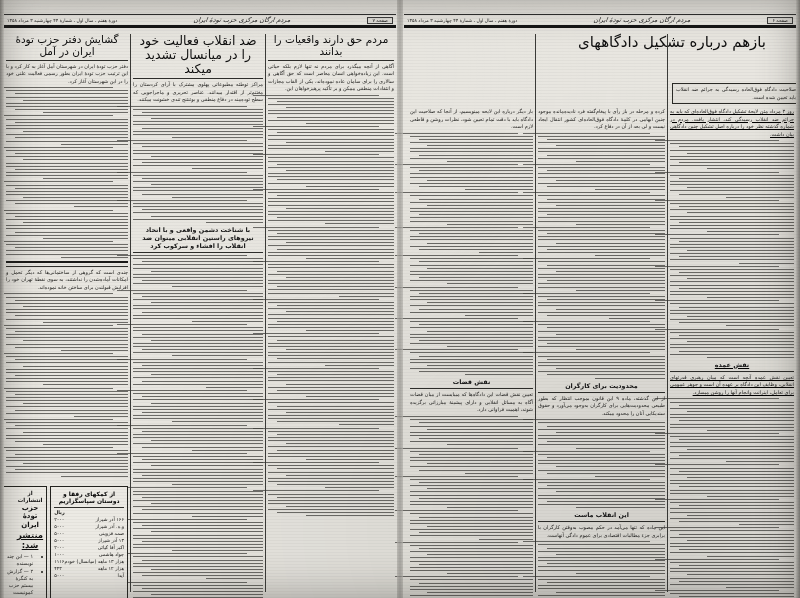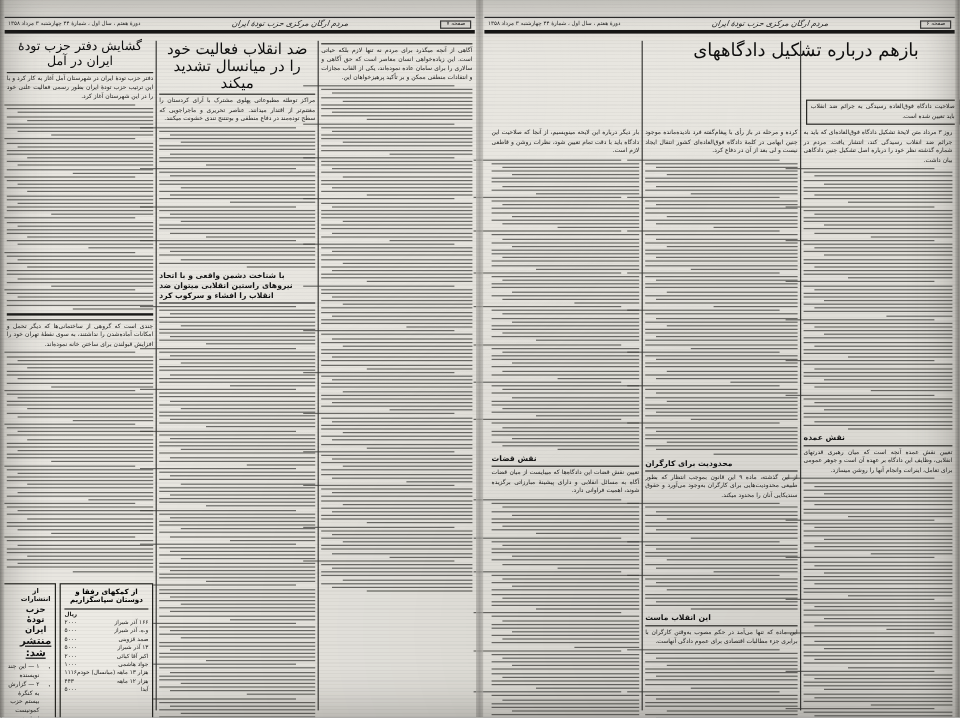--- a/index.html
+++ b/index.html
@@ -56,21 +56,21 @@
   .hl{
     text-align:center;font-weight:normal;color:#0f0f0f;
     font-family:"DejaVu Sans","Liberation Sans",sans-serif;
     line-height:1.12;letter-spacing:-.2px;
   }
   .hl-xl{font-size:15px;}
   .hl-lg{font-size:12.5px;}
   .hl-md{font-size:10.5px;}
   .hl-sm{font-size:8px;}
   .subhl{
-    text-align:left;font-weight:bold;font-size:6.4px;color:#141414;
+    text-align:center;font-weight:bold;font-size:6.4px;color:#141414;
     line-height:1.25;margin:3px 0 2px;
   }
   .rule{border-top:1px solid #2e2e2b;margin:2px 0;}
   .rule-thick{border-top:2px solid #1a1a18;margin:3px 0;}
 
   
   .body{
     margin-top:2px;
   }
   .body .ln{
@@ -134,20 +134,21 @@
 
     <div class="masthead" style="left:4px;top:14px;width:392px;">
       <span class="mh-page">صفحه ۷</span>
       <span class="mh-logo">مردم ارگان مرکزی حزب تودهٔ ایران</span>
       <span class="mh-date">دورهٔ هفتم ، سال اول ، شمارهٔ ۴۴ چهارشنبه ۳ مرداد ۱۳۵۸</span>
     </div>
 
     <div class="cols" style="left:4px;top:34px;width:392px;height:558px;">
 
       <div class="col" style="width:130px;">
+        <div class="hl hl-md">مردم حق دارند واقعیات را بدانند</div>
         <div class="rule"></div>
         <div class="lead">آگاهی از آنچه میگذرد برای مردم نه تنها لازم بلکه حیاتی است. این زیاده‌خواهی انسان معاصر است که حق آگاهی و سالاری را برای سامان عاده نموده‌اند، یکی از القاب مجازات و انتقادات منطقی ممکن و بر تأکید پرهیزخواهان این.</div>
         <div class="body">
           <div class="ln s1 ind"></div>
             <div class="ln s1"></div>
             <div class="ln s2"></div>
           <div class="ln s1"></div>
             <div class="ln s3"></div>
             <div class="ln s1"></div>
           <div class="ln s1"></div>
@@ -647,21 +648,21 @@
     <div style="position:absolute;left:150px;top:34px;width:244px;">
       <div class="hl hl-xl">بازهم درباره تشکیل دادگاههای</div>
     </div>
 
     <div style="position:absolute;left:272px;top:80px;width:120px;" class="inset">
       <div class="lead">صلاحیت دادگاه فوق‌العاده رسیدگی به جرائم ضد انقلاب باید تعیین شده است.</div>
     </div>
 
     <div class="cols" style="left:4px;top:34px;width:392px;height:558px;">
 
-      <div class="col" style="width:128px;padding-top:74px;">
+      <div class="col" style="width:128px;padding-top:74px;text-decoration:underline;">
         <div class="lead">روز ۳ مرداد متن لایحهٔ تشکیل دادگاه فوق‌العاده‌ای که باید به جرائم ضد انقلاب رسیدگی کند، انتشار یافت. مردم در شماره گذشته نظر خود را درباره اصل تشکیل چنین دادگاهی بیان داشت.</div>
         <div class="body">
           <div class="ln s1 ind"></div>
             <div class="ln s1"></div>
             <div class="ln s2"></div>
           <div class="ln s1"></div>
             <div class="ln s3"></div>
             <div class="ln s1"></div>
           <div class="ln s1"></div>
             <div class="ln s2"></div>

